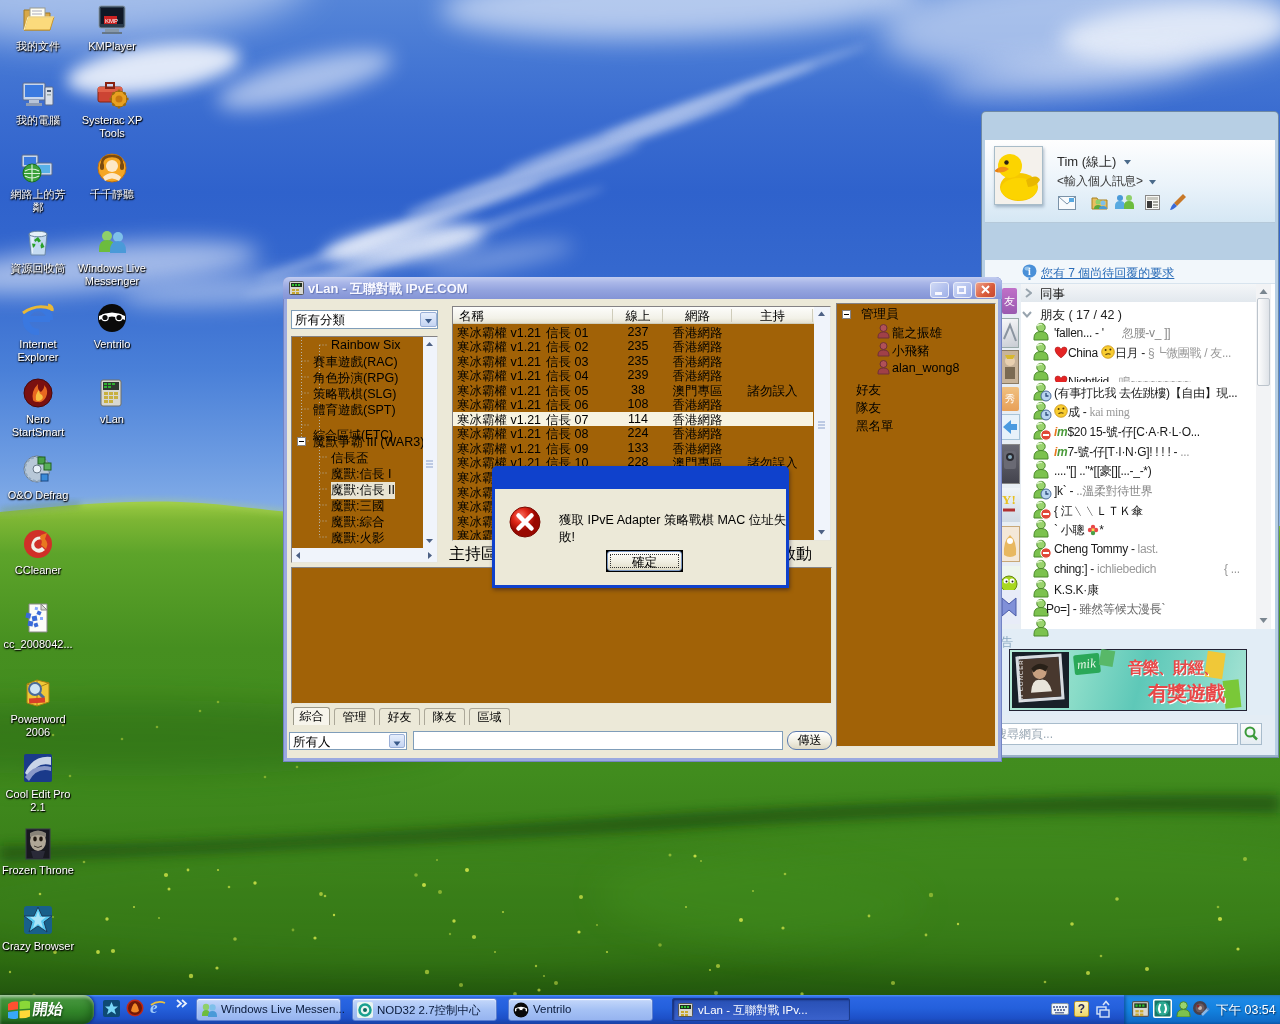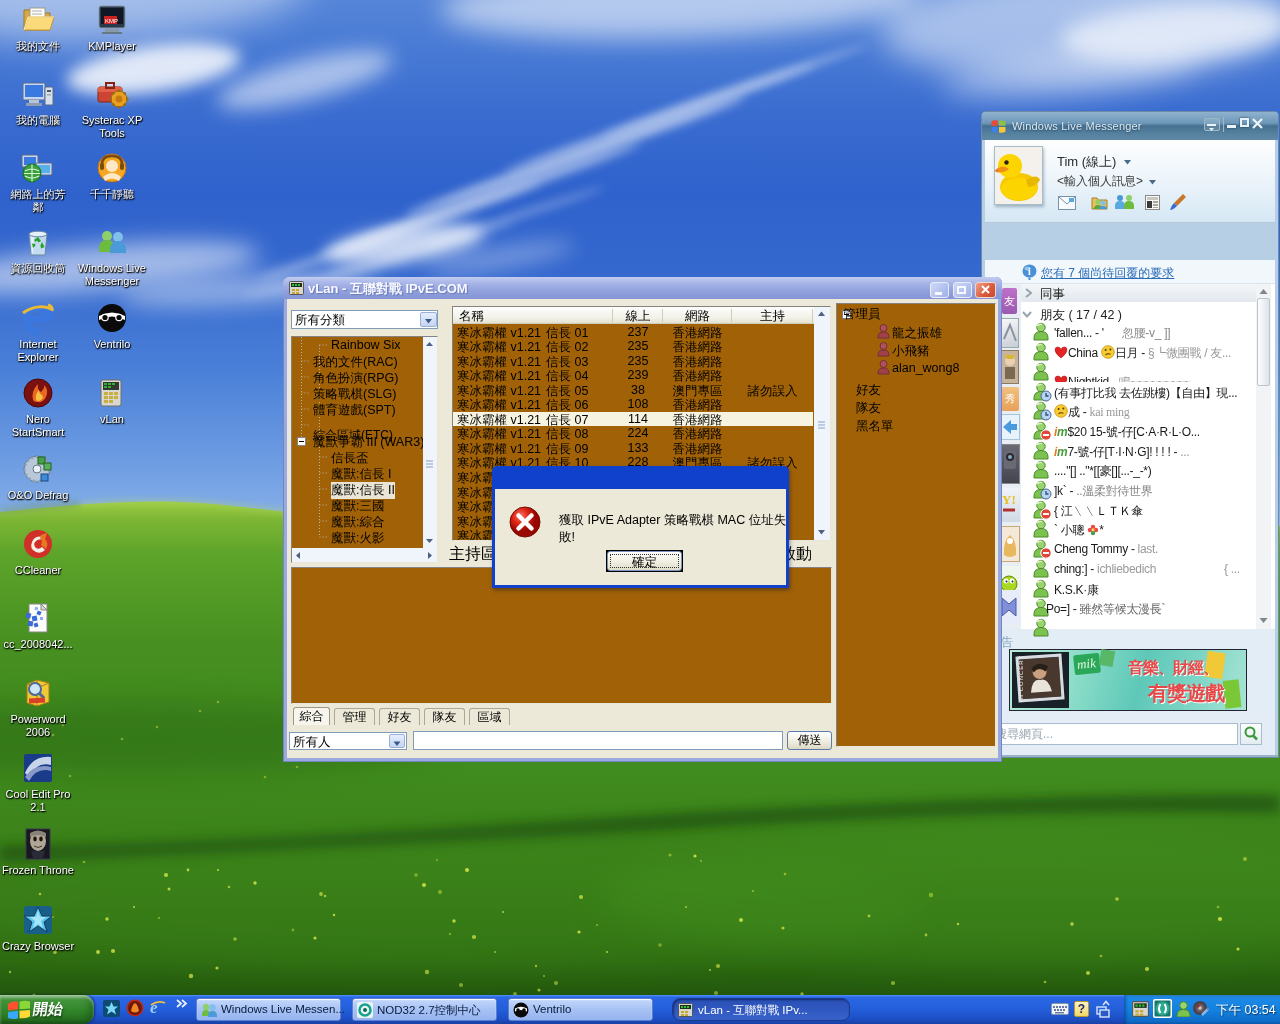--- a/index.html
+++ b/index.html
@@ -410,39 +410,20 @@
         <rect x="3" y="3" width="28" height="28" rx="3" fill="#18608a"></rect>
         <path d="M17,4 L21,13 L31,13 L23,19 L26,29 L17,23 L8,29 L11,19 L3,13 L13,13 Z" fill="#58c8f0" stroke="#1a3a5a"></path>
         <path d="M17,8 L19,14 L25,14 L20,18 L22,25 L17,21 L12,25 L14,18 L9,14 L15,14 Z" fill="#a8e4f8"></path>
       </svg>
     </div>
     <div class="lb">Crazy Browser</div>
   </div>
 
 <div class="abs" style="left:982px;top:112px;width:296px;height:645px;z-index:3;border-radius:4px 4px 0 0;background:#b7cfe4;box-shadow:0 0 0 1px #6f8aa5">
 
- <div class="abs" style="left:0;top:0;width:296px;height:28px;border-radius:4px 4px 0 0;background:linear-gradient(180deg,#8fb2cf 0%,#6d97b8 40%,#45708f 50%,#54809e 75%,#6089a6 100%)">
-  <svg class="abs" style="left:8px;top:6px" width="17" height="17" viewBox="0 0 17 17">
-   <path d="M1.5,3.5 Q4,1.5 7.8,2.6 L7.8,7.8 L1.5,7.8 Z" fill="#e84a35"></path>
-        <path d="M9,2.8 Q12,1.8 15.5,3.2 L15.5,7.8 L9,7.8 Z" fill="#8ac344"></path>
-   <path d="M1.5,9 L7.8,9 L7.8,14.2 Q4,15 1.5,13 Z" fill="#3d7ef0"></path>
-        <path d="M9,9 L15.5,9 L15.5,13.8 Q12,15.5 9,14.4 Z" fill="#f4c83e"></path>
-  </svg>
-  <span class="abs" style="left:30px;top:8px;font-size:11px;letter-spacing:0.2px;color:#dbe8f2;text-shadow:0 1px 2px #2a4a62">Windows Live Messenger</span>
-  <div class="abs" style="left:222px;top:6px;width:16px;height:13px;border:1px solid #9fb8c8;border-radius:2px;background:rgba(255,255,255,.12)"><svg width="14" height="11">
-          <rect x="2" y="2" width="9" height="2" fill="#e8f2f8"></rect>
-          <path d="M4,6 L9,6 L6.5,9 Z" fill="#e8f2f8"></path>
-        </svg></div>
-  <div class="abs" style="left:241px;top:5px;width:1px;height:15px;background:#9fb8c8"></div>
-  <div class="abs" style="left:245px;top:13px;width:9px;height:3px;background:#e8f2f8;box-shadow:0 0 2px #1a3a52"></div>
-  <div class="abs" style="left:258px;top:6px;width:9px;height:9px;border:2px solid #e8f2f8;box-shadow:0 0 2px #1a3a52"></div>
-  <svg class="abs" style="left:270px;top:6px" width="11" height="11">
-        <path d="M1,1 L10,10 M10,1 L1,10" stroke="#eef4f8" stroke-width="2.2"></path>
-      </svg>
- </div>
 
  <div class="abs" style="left:3px;top:28px;width:290px;height:83px;background:linear-gradient(180deg,#fefefe 0%,#eaf3fa 55%,#d5e7f4 100%);border-bottom:1px solid #b5c9da">
 
   <div class="abs" style="left:9px;top:6px;width:49px;height:59px;background:#fff;border:1px solid #a8bcc8;box-shadow:1px 2px 3px rgba(60,90,120,.4)">
    <svg width="47" height="57" viewBox="0 0 47 57">
     <rect width="47" height="57" fill="#f4f1ec"></rect>
     <ellipse cx="24" cy="40" rx="19" ry="14" fill="#f6c800"></ellipse>
     <ellipse cx="24" cy="42" rx="18" ry="11" fill="#fcd400"></ellipse>
     <circle cx="15" cy="19" r="12" fill="#fcd400"></circle>
     <circle cx="11.5" cy="15.5" r="2.2" fill="#2a2015"></circle>
@@ -826,21 +807,21 @@
           <line x1="27.5" y1="184" x2="36" y2="184"></line>
           <line x1="27.5" y1="200" x2="36" y2="200"></line>
           <line x1="9.5" y1="24" x2="18" y2="24"></line>
           <line x1="9.5" y1="40" x2="18" y2="40"></line>
           <line x1="9.5" y1="56" x2="18" y2="56"></line>
           <line x1="9.5" y1="72" x2="18" y2="72"></line>
           <line x1="9.5" y1="88" x2="18" y2="88"></line>
         </g>
       </svg>
       <span class="abs" style="left:39px;top:1px;font-size:12.5px;white-space:nowrap;">Rainbow Six</span>
-      <span class="abs" style="left:21px;top:17px;font-size:12.5px;white-space:nowrap;">我的文件(RAC)</span>
+      <span class="abs" style="left:21px;top:17px;font-size:12.5px;white-space:nowrap;">賽車遊戲(RAC)</span>
       <span class="abs" style="left:21px;top:33px;font-size:12.5px;white-space:nowrap;">角色扮演(RPG)</span>
       <span class="abs" style="left:21px;top:49px;font-size:12.5px;white-space:nowrap;">策略戰棋(SLG)</span>
       <span class="abs" style="left:21px;top:65px;font-size:12.5px;white-space:nowrap;">體育遊戲(SPT)</span>
       <span class="abs" style="left:21px;top:90px;font-size:12px;white-space:nowrap;text-align:right;">綜合區域(ETC)</span>
       <div class="abs" style="left:5px;top:100px;width:9px;height:9px;border:1px solid #848284;background:#fff">
         <div style="position:absolute;left:1px;top:3px;width:5px;height:1px;background:#000"></div>
       </div>
       <span class="abs" style="left:21px;top:97px;font-size:12.5px;white-space:nowrap;">魔獸爭霸 III (WAR3)</span>
       <span class="abs" style="left:39px;top:113px;font-size:12.5px;white-space:nowrap;">信長盃</span>
       <span class="abs" style="left:39px;top:129px;font-size:12.5px;white-space:nowrap;">魔獸:信長 I</span>
@@ -1007,21 +988,21 @@
    <div class="abs sbbtn" style="left:0;top:218px;width:17px;height:16px"><svg width="15" height="14">
             <path d="M4,5 L7.5,9.5 L11,5 Z" fill="#4d6185"></path>
           </svg></div>
   </div>
  </div>
 
  <div class="abs sunken" style="left:553px;top:26px;width:160px;height:444px">
   <div class="abs" style="left:5px;top:6px;width:9px;height:9px;border:1px solid #848284;background:#fff">
         <div style="position:absolute;left:1px;top:3px;width:5px;height:1px;background:#000"></div>
       </div>
-  <span class="abs" style="left:6px;top:2px;font-size:12.5px">管理員</span>
+  <span class="abs" style="left:24px;top:2px;font-size:12.5px">管理員</span>
   <svg class="abs" style="left:40px;top:20px" width="13" height="15">
         <circle cx="6.5" cy="4" r="3.5" fill="#b05058" stroke="#703038"></circle>
         <path d="M1,13 Q1,8 6.5,8 Q12,8 12,13 L12,14 L1,14 Z" fill="#a04048" stroke="#703038"></path>
       </svg>
   <span class="abs" style="left:55px;top:21px;font-size:12.5px">龍之振雄</span>
   <svg class="abs" style="left:40px;top:38px" width="13" height="15">
         <circle cx="6.5" cy="4" r="3.5" fill="#b05058" stroke="#703038"></circle>
         <path d="M1,13 Q1,8 6.5,8 Q12,8 12,13 L12,14 L1,14 Z" fill="#a04048" stroke="#703038"></path>
       </svg>
   <span class="abs" style="left:55px;top:39px;font-size:12.5px">小飛豬</span>
@@ -1047,21 +1028,21 @@
  <div class="abs" style="left:186px;top:431px;width:41px;height:17px;background:#ece9d8;border:1px solid #aca899;border-bottom:none;border-radius:3px 3px 0 0;font-size:12px;text-align:center;line-height:16px">區域</div>
 
  <div class="abs" style="left:6px;top:455px;width:118px;height:18px;background:#fff;border:1px solid #7f9db9">
   <span class="abs" style="left:3px;top:1px;font-size:12.5px">所有人</span>
   <div class="abs" style="left:99px;top:1px;width:16px;height:14px;background:linear-gradient(180deg,#e6eefc,#c4d4f2);border:1px solid #9ab0d8;border-radius:2px">
    <svg width="14" height="12">
           <path d="M3.5,4.5 L10.5,4.5 L7,9 Z" fill="#3a5a8a"></path>
         </svg></div>
  </div>
  <div class="abs" style="left:130px;top:454px;width:370px;height:19px;background:#fff;border:1px solid #7f9db9"></div>
- <div class="abs" style="left:504px;top:454px;width:45px;height:19px;line-height:17px;color:#000;text-align:center;font-size:12px;border:1px solid #5a7ab0;border-radius:3px;background:linear-gradient(180deg,#fffffe,#f0eee2 55%,#ddd8c4)">傳送</div>
+ <div class="abs" style="left:504px;top:454px;width:45px;height:19px;line-height:17px;color:#000;text-align:center;font-size:12px;border:1px solid #5a7ab0;border-radius:9px;background:linear-gradient(180deg,#fffffe,#f0eee2 55%,#ddd8c4)">傳送</div>
 </div>
 
 <div class="abs" style="left:492px;top:466px;width:297px;height:122px;z-index:6">
  <div class="abs" style="left:0;top:0;width:297px;height:122px;border-radius:5px 5px 0 0;background:#0f41cc;box-shadow:1px 2px 4px rgba(0,0,40,.4)"></div>
  <div class="abs" style="left:3px;top:23px;width:291px;height:96px;background:#ece9d8"></div>
  <svg class="abs" style="left:17px;top:40px" width="32" height="32" viewBox="0 0 32 32">
   <defs>
         <radialGradient id="redg" cx="0.35" cy="0.3">
           <stop offset="0" stop-color="#f87868"></stop>
           <stop offset="0.5" stop-color="#e02818"></stop>
@@ -1129,21 +1110,21 @@
  </div>
  <div class="abs" style="left:508px;top:3px;width:145px;height:23px;border-radius:3px;background:linear-gradient(180deg,#c5d8fb 0%,#a6c2f5 50%,#96b4f0 100%);border:1px solid #5a7ed0;box-shadow:inset 0 1px 1px #fff">
   <svg class="abs" style="left:4px;top:3px" width="16" height="16">
         <circle cx="8" cy="8" r="7.5" fill="#0a0a0a"></circle>
         <path d="M2,6.5 Q8,3 14,6.5 L14,9.5 Q8,6.5 2,9.5 Z" fill="#fff"></path>
         <circle cx="5" cy="8" r="1.8" fill="#0a0a0a"></circle>
         <circle cx="11" cy="8" r="1.8" fill="#0a0a0a"></circle>
       </svg>
   <span class="abs" style="left:24px;top:4px;font-size:11.5px;color:#0a1a3a;white-space:nowrap">Ventrilo</span>
  </div>
- <div class="abs" style="left:672px;top:3px;width:178px;height:23px;border-radius:8px;background:linear-gradient(180deg,#2850b4 0%,#3058c0 50%,#3a62cc 100%);border:1px solid #1a3a8a;box-shadow:inset 1px 1px 2px rgba(0,0,40,.5)">
+ <div class="abs" style="left:672px;top:3px;width:178px;height:23px;border-radius:2px;background:linear-gradient(180deg,#2850b4 0%,#3058c0 50%,#3a62cc 100%);border:1px solid #1a3a8a;box-shadow:inset 1px 1px 2px rgba(0,0,40,.5)">
   <svg class="abs" style="left:5px;top:4px" width="15" height="14" viewBox="0 0 15 14">
         <rect x="0.5" y="0.5" width="14" height="13" rx="1" fill="#d8d8d0" stroke="#555"></rect>
         <rect x="2" y="2" width="11" height="4" fill="#203020"></rect>
         <g fill="#30c030">
           <rect x="3" y="3" width="2" height="2"></rect>
           <rect x="6" y="3" width="2" height="2"></rect>
           <rect x="9" y="3" width="2" height="2"></rect>
         </g>
         <g fill="#c8a830">
           <rect x="3" y="8" width="3" height="2"></rect>

